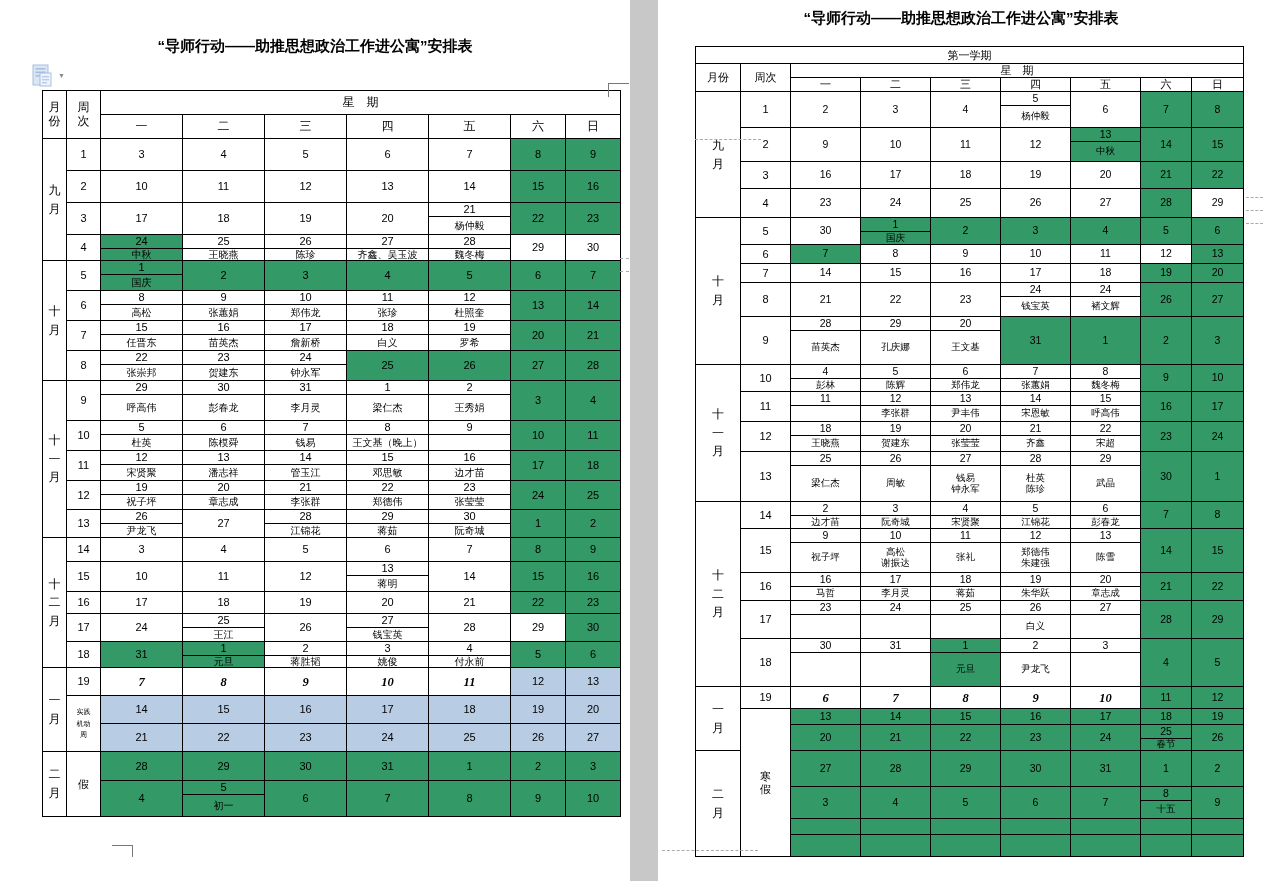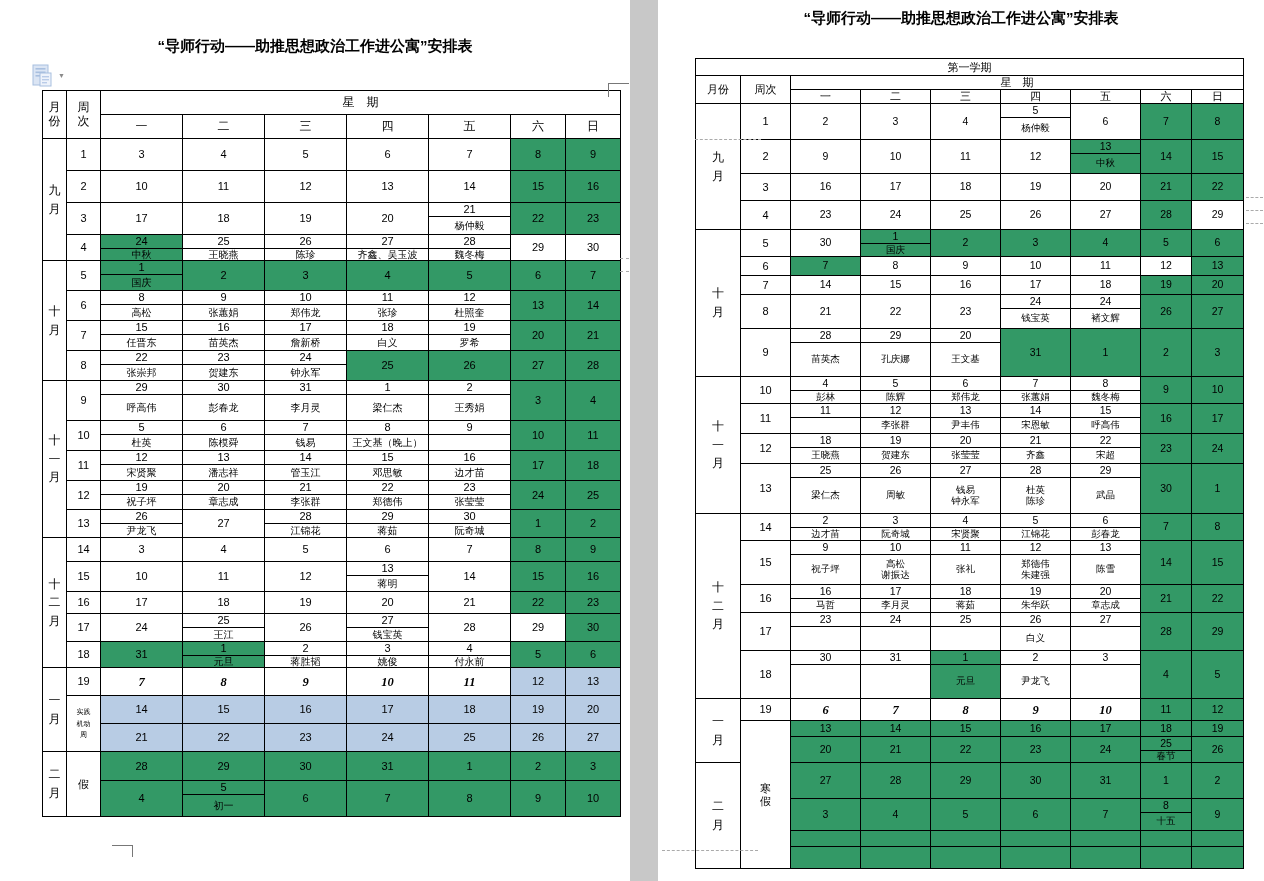--- a/index.html
+++ b/index.html
@@ -7,21 +7,21 @@
           font-family:"Liberation Sans","DejaVu Sans",sans-serif;color:#000;}
   .page{position:absolute;top:0;background:#ffffff;}
   .page0{left:0;width:630px;height:881px;}
   .page1{left:658px;width:606px;height:881px;}
   .title{position:absolute;left:0;width:100%;text-align:center;font-weight:bold;
          font-size:15px;line-height:1.38;}
   .t0{top:36px;}
   .t1{top:8px;}
   .tbl-host{position:absolute;}
   .h0{left:42px;top:90px;}
-  .h1{left:37px;top:58px;}
+  .h1{left:37px;top:46px;}
   table.cal{border-collapse:collapse;table-layout:fixed;font-size:11px;color:#000;}
   .cal td{border:1px solid #000;padding:0;text-align:center;vertical-align:middle;
           overflow:hidden;line-height:1.12;}
   .cal .sem{font-size:11px;}
   .cal .hdr{font-size:12px;font-weight:normal;}
   .page1 .cal{font-size:10.5px;}
   .page1 .cal .hdr{font-size:11px;}
   .cal .mon{font-size:12px;line-height:1.55;background:#fff;}
   .cal .wk{font-size:11px;}
   .cal .wk.small{font-size:7px;line-height:1.7;}

